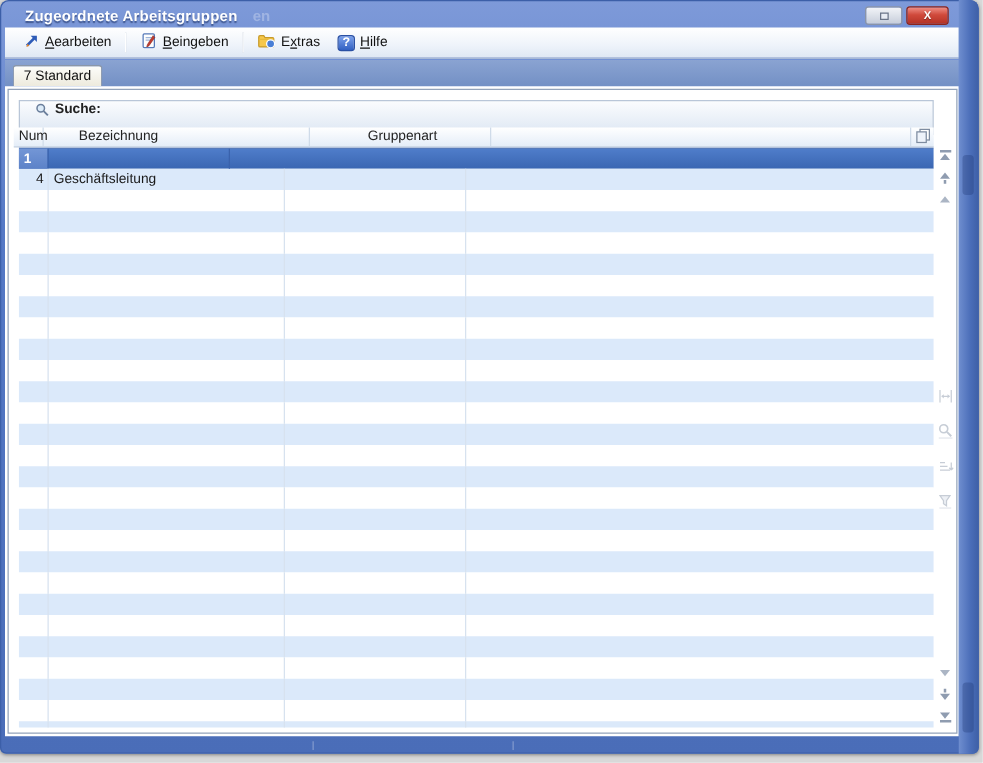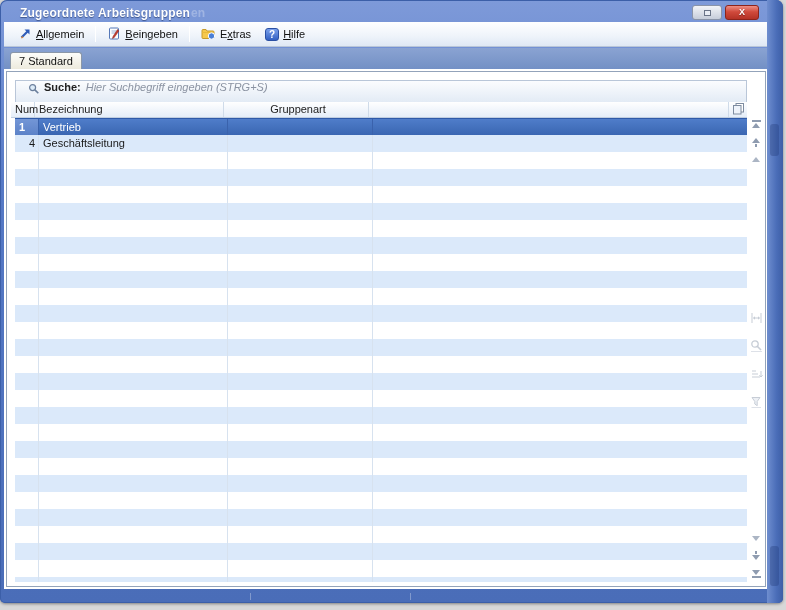--- a/index.html
+++ b/index.html
@@ -6,21 +6,21 @@
   html,body { width:786px; height:610px; background:#d8d8d8; font-family:"Liberation Sans", sans-serif; overflow:hidden; }
 
   .window { position:absolute; left:0; top:0; width:783px; height:603px;
     background:linear-gradient(#7e9ad9,#5579c6 30%,#4a6db8);
     border-radius:7px 7px 5px 5px; box-shadow:0 1px 3px rgba(0,0,0,.4), inset 0 0 0 1px #3c5fa8; }
 
   
   .titlebar { position:absolute; top:0; left:0; right:0; height:22px; padding:3px 6px 0 20px;
     display:flex; align-items:center; }
   .title { color:#fff; font-size:12px; font-weight:bold; text-shadow:0 1px 1px rgba(20,40,90,.6); letter-spacing:.2px; }
-  .title-ghost { color:rgba(255,255,255,.28); font-size:12px; font-weight:bold; margin-left:1px; }
+  .title-ghost { color:rgba(255,255,255,.28); font-size:12px; font-weight:bold; margin-left:12px; }
   .winbtns { margin-left:auto; display:flex; gap:3px; margin-right:18px; }
   .winbtn { width:30px; height:15px; border-radius:3px; display:flex; align-items:center; justify-content:center;
     font-size:9px; line-height:1; cursor:default; }
   .btn-restore { background:linear-gradient(#f2f4f8,#c6cdda); border:1px solid #8a94a8; color:#5a6478; }
   .btn-restore .sq { width:7px; height:6px; border:1px solid #6a7488; background:#e8ecf4; }
   .btn-close { width:34px; background:linear-gradient(#ef8f85,#d04a3c 45%,#b43226); border:1px solid #8c241c; color:#fff;
     font-weight:bold; text-shadow:0 1px 1px rgba(0,0,0,.4); }
 
   
   .toolbar { position:absolute; top:22px; left:4px; right:16px; height:25px;
@@ -49,21 +49,21 @@
     display:flex; align-items:flex-start; padding-left:12px; }
   .searchbar .lbl { font-size:11px; font-weight:bold; color:#222; margin:0 5px 0 4px; }
   .searchbar .ph { font-size:11px; font-style:italic; color:#8b93a2; }
   .countbox { margin-left:auto; height:16px; min-width:148px; background:#e9f0f9; border:1px solid #b3c2d6;
     font-size:11px; color:#5a6577; display:flex; align-items:center; justify-content:flex-end; padding:0 4px; }
 
   .thead { position:absolute; top:30px; left:4px; right:18px; height:16px;
     background:linear-gradient(#ffffff,#e4edf8); border-bottom:1px solid #c0cee0; display:flex; }
   .th { font-size:11px; color:#222; padding:1px 0 0 4px; border-right:1px solid #cfdbe9; }
   .th-num { width:24px; }
-  .th-bez { width:189px; }
+  .th-bez { width:189px;margin-left:24px; }
   .th-grp { width:145px;text-align:center; }
   .th-fill { flex:1; }
   .th-ico { width:18px; border-right:none; display:flex; align-items:center; justify-content:center; padding:0; }
 
   .tbody { position:absolute; top:46px; left:8px; right:18px; bottom:4px; overflow:hidden; }
   .row { display:flex; height:17px; }
   .row.blue { background:#dbe9fa; }
   .row.white { background:#ffffff; }
   .cell { font-size:11px; color:#1a1a1a; padding:2px 3px 0 4px; border-right:1px solid #d7e2ef; height:100%; }
   .c-num { width:24px; text-align:right; }
@@ -113,21 +113,21 @@
 
   <div class="toolbar">
     <div class="tbtn">
       <span>
         <svg width="13" height="13" viewBox="0 0 13 13">
             <path d="M2.5 10.5 L9.5 3.5" stroke="#2e5cb8" stroke-width="2.2" fill="none"></path>
             <path d="M5.5 2.5 h5 v5 z" fill="#2e5cb8"></path>
             <path d="M2 11.5 l2.5-1 -1.5-1.5 z" fill="#e8882a"></path>
           </svg>
       </span>
-      <span><span></span><span class="u">A</span><span>llgemein</span></span>
+      <span><span></span><span class="u">A</span><span>earbeiten</span></span>
     </div>
     <div class="tsep"></div>
     <div class="tbtn">
       <span>
         <svg width="14" height="13" viewBox="0 0 14 13">
             <rect x="2.5" y="1" width="9" height="11" rx="1" fill="#fdfdfd" stroke="#5578b8"></rect>
             <line x1="4.5" y1="4" x2="9.5" y2="4" stroke="#9db4d8"></line>
             <line x1="4.5" y1="6" x2="9.5" y2="6" stroke="#9db4d8"></line>
             <path d="M10.5 2.5 L6 9.5 l-.6 2 1.8-.9 L11.8 4 z" fill="#c23a2e" stroke="#8c241c" stroke-width=".5"></path>
           </svg>
@@ -159,42 +159,40 @@
     <div class="panel">
 
       <div class="searchbar">
         <span>
           <svg width="12" height="12" viewBox="0 0 12 12">
               <circle cx="4.6" cy="4.6" r="3" fill="#dcebf8" stroke="#6b7f9c" stroke-width="1.2"></circle>
               <line x1="6.9" y1="6.9" x2="10.3" y2="10.3" stroke="#6b7f9c" stroke-width="1.6"></line>
             </svg>
         </span>
         <span class="lbl">Suche:</span>
-        <span class="ph">Hier Suchbegriff eingeben (STRG+S)</span>
       </div>
 
       <div class="thead">
         <div class="th th-num">Num</div>
         <div class="th th-bez">Bezeichnung</div>
         <div class="th th-grp">Gruppenart</div>
         <div class="th th-fill"></div>
         <div class="th th-ico">
           <span>
             <svg width="13" height="13" viewBox="0 0 13 13">
                 <rect x="4" y="1.5" width="7.5" height="8.5" fill="#fff" stroke="#7e8ca0"></rect>
                 <rect x="1.5" y="3.5" width="7.5" height="8.5" fill="#eef3fa" stroke="#7e8ca0"></rect>
               </svg>
           </span>
         </div>
       </div>
 
       <div class="tbody">
           <div class="row sel">
             <div class="cell c-num">1</div>
-            <div class="cell c-bez">Vertrieb</div>
             <div class="cell c-grp"></div>
             <div class="cell c-fill"></div>
           </div>
           <div class="row blue">
             <div class="cell c-num">4</div>
             <div class="cell c-bez">Geschäftsleitung</div>
             <div class="cell c-grp"></div>
             <div class="cell c-fill"></div>
           </div>
           <div class="row white">

